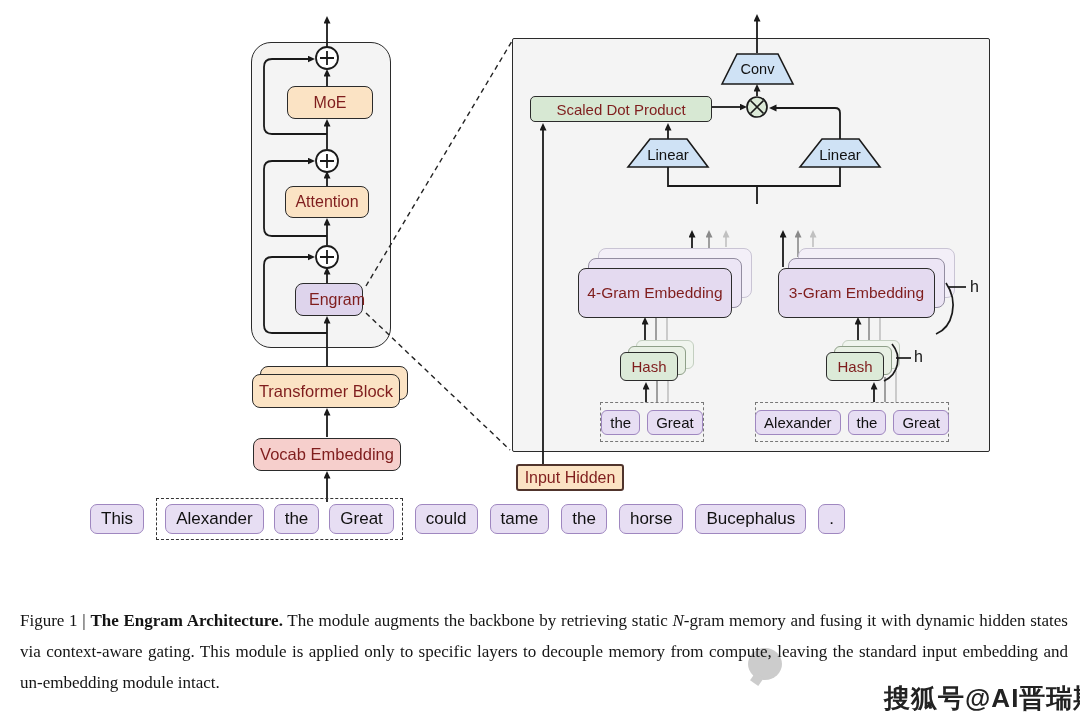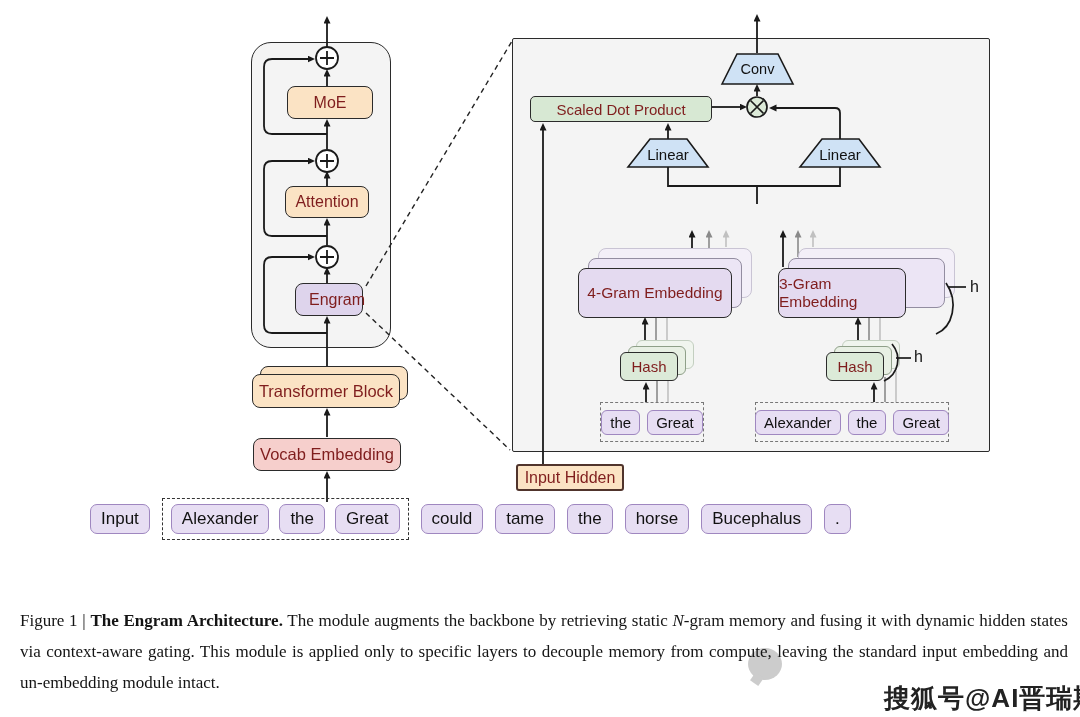--- a/index.html
+++ b/index.html
@@ -161,21 +161,21 @@
   <div class="box peach" style="left:260px;top:366px;width:148px;height:34px;"></div>
   <div class="box peach" style="left:252px;top:374px;width:148px;height:34px;font-size:16.5px;">
     <span>Transformer Block</span>
   </div>
 
   <div class="box pink" style="left:253px;top:438px;width:148px;height:33px;font-size:16.5px;">
     <span>Vocab Embedding</span>
   </div>
 
   <div class="tokrow">
-    <span class="tok">Input</span>
+    <span class="tok">This</span>
     <span class="dashwrap">
       <span class="tok">Alexander</span>
       <span class="tok">the</span>
       <span class="tok">Great</span>
     </span>
     <span class="tok">could</span>
     <span class="tok">tame</span>
     <span class="tok">the</span>
     <span class="tok">horse</span>
     <span class="tok">Bucephalus</span>
@@ -191,21 +191,21 @@
   </div>
 
   <div class="box gram back" style="left:598px;top:248px;width:154px;height:50px;"></div>
   <div class="box gram mid" style="left:588px;top:258px;width:154px;height:50px;"></div>
   <div class="box gram" style="left:578px;top:268px;width:154px;height:50px;">
     <span>4-Gram Embedding</span>
   </div>
 
   <div class="box gram back" style="left:798px;top:248px;width:157px;height:50px;"></div>
   <div class="box gram mid" style="left:788px;top:258px;width:157px;height:50px;"></div>
-  <div class="box gram" style="left:778px;top:268px;width:128px;height:50px;">
+  <div class="box gram" style="left:778px;top:268px;width:157px;height:50px;">
     <span>3-Gram Embedding</span>
   </div>
   <div class="hlabel" style="left:970px;top:278px;">h</div>
 
   <div class="box hash back" style="left:636px;top:340px;width:58px;height:29px;"></div>
   <div class="box hash mid" style="left:628px;top:346px;width:58px;height:29px;"></div>
   <div class="box hash" style="left:620px;top:352px;width:58px;height:29px;">
     <span>Hash</span>
   </div>
 

